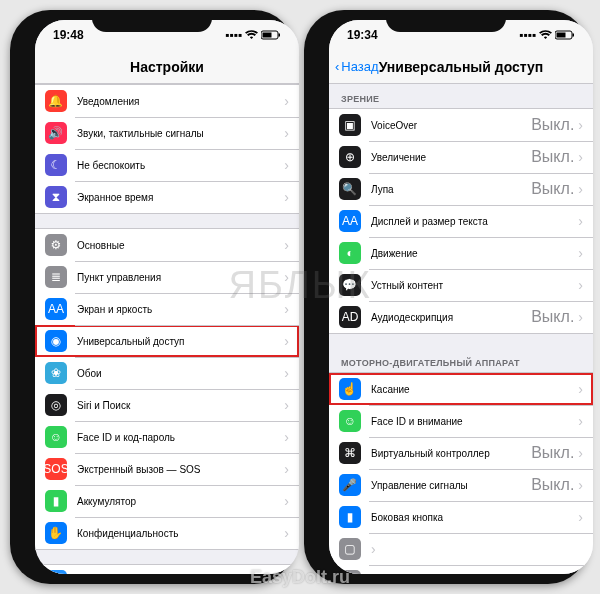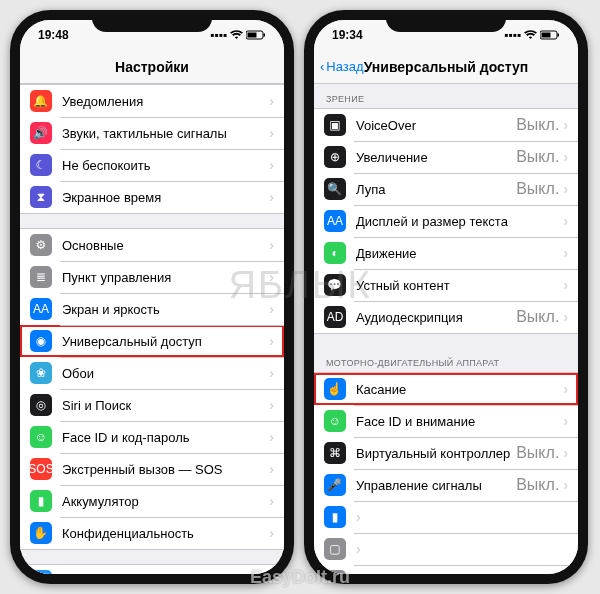--- a/index.html
+++ b/index.html
@@ -1,32 +1,32 @@
 <!DOCTYPE html>
 <html><head>
 <meta charset="utf-8">
 <style>
 * { margin: 0; padding: 0; box-sizing: border-box; font-family: -apple-system, "Helvetica Neue", Arial, sans-serif; }
 body { background: #e8e8e8; width: 600px; height: 594px; position: relative; overflow: hidden; }
 .stage { display: flex; gap: 10px; padding: 10px; }
 .phone { width: 284px; height: 574px; background: #111; border-radius: 40px; padding: 10px; position: relative; box-shadow: 0 2px 8px rgba(0,0,0,.4); }
-.screen { width: 100%; height: 100%; background: #efeff4; border-radius: 30px; overflow: hidden; position: relative; }
+.screen { width: 100%; height: 100%; background: #efeff4; border-radius: 30px; overflow: hidden; position: relative; margin-left: 15px; }
 .notch { position: absolute; top: 0; left: 50%; transform: translateX(-50%); width: 120px; height: 22px; background: #111; border-radius: 0 0 14px 14px; z-index: 5; }
 .status { height: 30px; display: flex; justify-content: space-between; align-items: center; padding: 0 18px; font-size: 12px; font-weight: 600; background: #f7f7f7; }
 .status .right { display: flex; gap: 3px; align-items: center; }
 .navbar { height: 34px; background: #f7f7f7; border-bottom: .5px solid #c8c7cc; display: flex; align-items: center; justify-content: center; position: relative; }
 .navbar .title { font-size: 14px; font-weight: 600; }
 .navbar .back { position: absolute; left: 6px; color: #007aff; font-size: 13px; display: flex; align-items: center; gap: 2px; }
 .content { height: calc(100% - 64px); overflow: hidden; }
-.section-header { font-size: 9px; color: #6d6d72; padding: 10px 12px 4px; text-transform: uppercase; letter-spacing: .3px; }
+.section-header { font-size: 9px; color: #6d6d72; padding: 10px 12px 4px; text-transform: uppercase; letter-spacing: .3px; font-weight: bold; }
 .group { background: #fff; border-top: .5px solid #c8c7cc; border-bottom: .5px solid #c8c7cc; margin-bottom: 14px; }
 .row { display: flex; align-items: center; height: 32px; padding: 0 10px 0 10px; position: relative; }
 .row + .row::before { content: ""; position: absolute; top: 0; left: 40px; right: 0; height: .5px; background: #c8c7cc; }
 .icon { width: 22px; height: 22px; border-radius: 5px; margin-right: 10px; display: flex; align-items: center; justify-content: center; color: #fff; font-size: 12px; flex-shrink: 0; }
-.label { flex: 1; font-size: 13px; color: #000; white-space: nowrap; overflow: hidden; text-overflow: ellipsis; }
+.label { flex: 1; font-size: 10px; color: #000; white-space: nowrap; overflow: hidden; text-overflow: ellipsis; }
 .value { font-size: 16px; color: #8e8e93; margin-right: 4px; }
 .chevron { color: #c7c7cc; font-size: 14px; }
 .row.highlight { outline: 2px solid #d22; outline-offset: -2px; }
 .watermark { position: absolute; left: 50%; top: 48%; transform: translate(-50%,-50%); font-size: 38px; color: rgba(120,120,120,.25); letter-spacing: 2px; pointer-events: none; font-weight: 300; z-index: 10; }
 .wm2 { position: absolute; bottom: 6px; left: 50%; transform: translateX(-50%); color: rgba(255,255,255,.55); font-size: 18px; font-weight: 600; z-index: 10; text-shadow: 0 0 2px rgba(0,0,0,.3); }
 svg { display: block; }
 </style>
 </head>
 <body>
 
@@ -235,20 +235,21 @@
               <span class="chevron">›</span>
   </div>
             <div class="row">
     <div class="icon" style="background:#007aff">🎤</div>
     <div class="label">Управление сигналы</div>
     <span class="value">Выкл.</span>
               <span class="chevron">›</span>
   </div>
             <div class="row">
     <div class="icon" style="background:#007aff">▮</div>
+    <div class="label">Боковая кнопка</div>
     <span class="chevron">›</span>
   </div>
             <div class="row">
     <div class="icon" style="background:#8e8e93">▢</div>
     <span class="chevron">›</span>
   </div>
             <div class="row">
     <div class="icon" style="background:#8e8e93">⌨</div>
 
     <span class="chevron">›</span>

